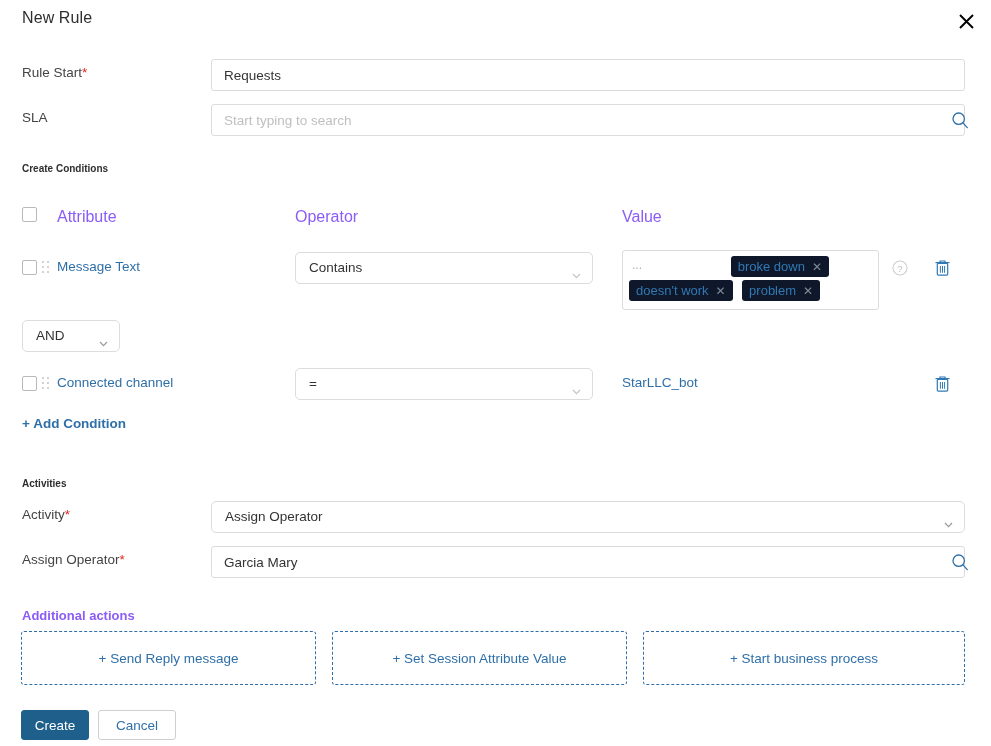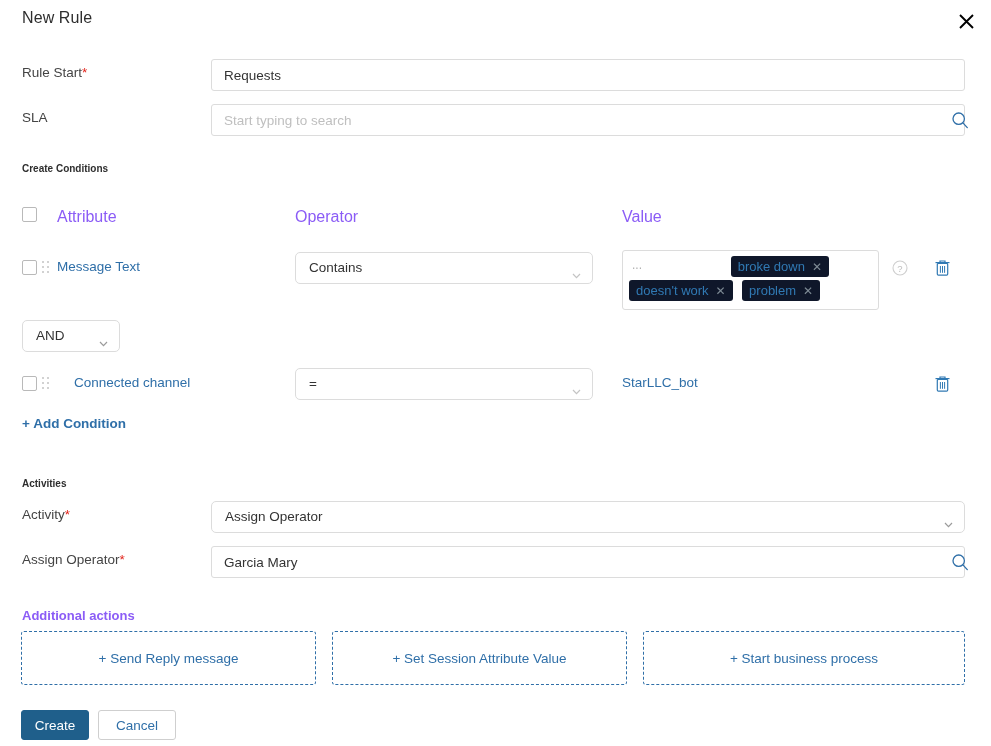--- a/index.html
+++ b/index.html
@@ -395,21 +395,21 @@
 
 <div class="cbox" style="left:22px; top:376px;"></div>
 <div class="drag-handle" style="left:42px; top:377px;">
   <i style="left:0;top:0"></i>
     <i style="left:5px;top:0"></i>
   <i style="left:0;top:5px"></i>
     <i style="left:5px;top:5px"></i>
   <i style="left:0;top:10px"></i>
     <i style="left:5px;top:10px"></i>
 </div>
-<div class="attr-link" style="left:74px; top:375px;">Connected channel</div>
+<div class="attr-link" style="left:57px; top:375px;">Connected channel</div>
 
 <div class="select-box" style="left:295px; top:368px; width:298px;">
   <span class="sel-val">=</span>
   <span class="chev">
     <svg width="9" height="6" viewBox="0 0 9 6">
       <path d="M1 1 L4.5 4.6 L8 1" stroke="#c4c4c4" stroke-width="1.2" fill="none"></path>
     </svg>
   </span>
 </div>
 

